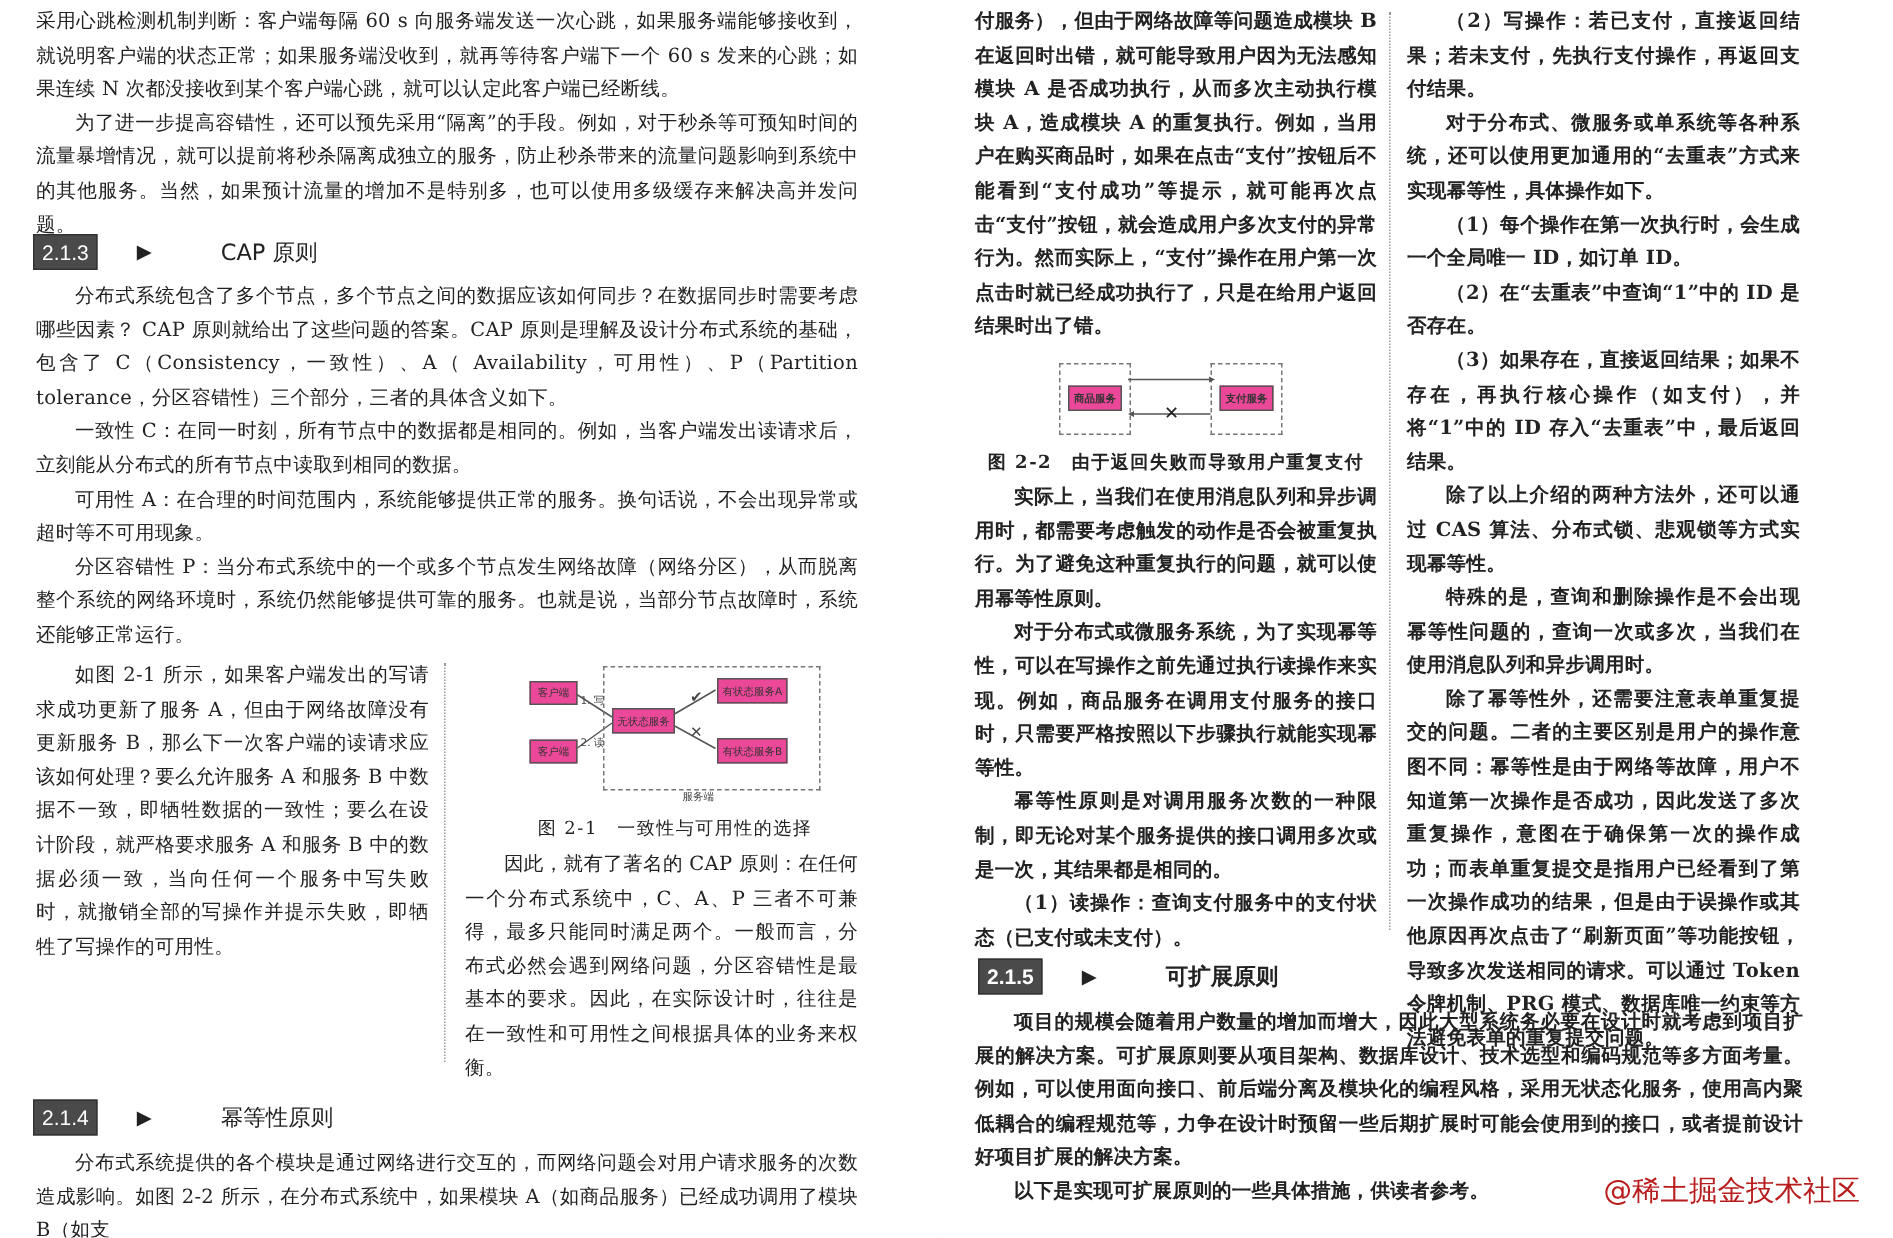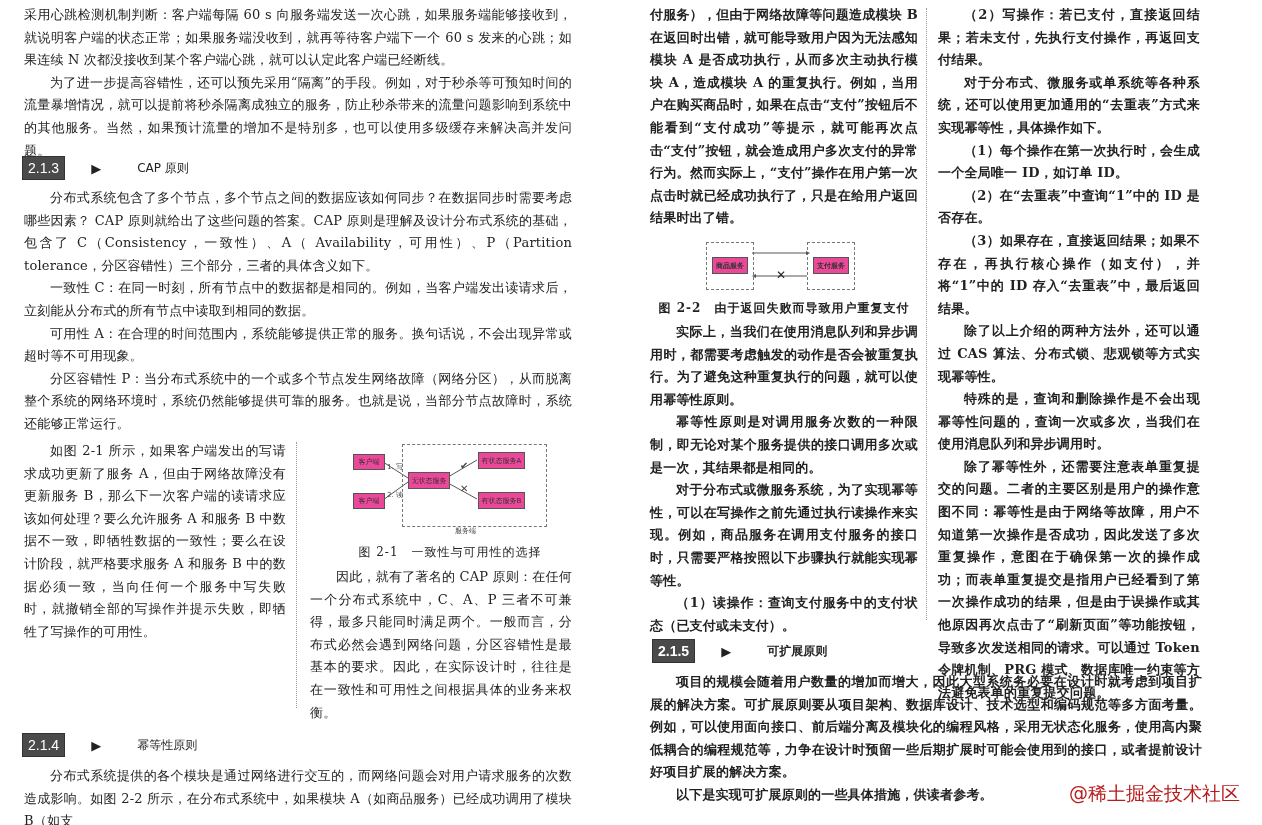--- a/index.html
+++ b/index.html
@@ -15,21 +15,21 @@
   .text { font-size:13px; line-height:22.6px; letter-spacing:0.2px; margin:0; text-align:justify; }
   .p { margin:0; }
   .ind { text-indent:2em; }
   .abs { position:absolute; }
   .sec-head { position:absolute; display:flex; align-items:center; height:26px;gap:20px; }
   .sec-num {
     background:#4a4a4a; color:#fff; font-family:"Liberation Sans", "DejaVu Sans", sans-serif;
     font-size:14px; padding:1px 5px; line-height:20px; border:1px solid #333;
   }
   .sec-arrow { font-size:13px; margin-left:6px; color:#222; font-family:"DejaVu Sans", sans-serif; }
-  .sec-title { margin-left:16px; font-family:"DejaVu Sans", "Liberation Sans", sans-serif; font-size:12px; color:#222; }
+  .sec-title { margin-left:26px; font-family:"DejaVu Sans", "Liberation Sans", sans-serif; font-size:15px; color:#222; }
   .vdots { position:absolute; width:0; border-left:1px dotted #999; }
   .fig-caption { font-size:12px; font-family:"DejaVu Serif", serif; letter-spacing:1px; text-align:center; }
   .watermark { position:absolute; right:22px; bottom:18px; font-family:"DejaVu Sans", sans-serif; font-size:19px; color:#b91c1c; }
   .d-box { position:absolute; border:1px solid #555; font-size:7px; font-family:"DejaVu Sans", sans-serif; display:flex; align-items:center; justify-content:center; background:#ec4899; color:#333; }
   .d-dash { position:absolute; border:1px dashed #777; }
   .d-label { position:absolute; font-size:7px; font-family:"DejaVu Sans", sans-serif; color:#444; }
 </style>
 </head>
 <body>
 
@@ -111,22 +111,22 @@
       <polygon points="102,11 106,13 102,15" fill="#555"></polygon>
       <line x1="52" y1="36" x2="103" y2="36" stroke="#555" stroke-width="1"></line>
       <polygon points="52,34 48,36 52,38" fill="#555"></polygon>
     </svg>
     <div class="d-label" style="left:72px; top:28px; font-size:12px; color:#222;">✕</div>
   </div>
   <div class="abs fig-caption" style="left:56px; top:300px; width:268px;">图 2-2　由于返回失败而导致用户重复支付</div>
 
   <div class="abs text" style="left:56px; top:321px; width:268px;">
     <p class="p ind">实际上，当我们在使用消息队列和异步调用时，都需要考虑触发的动作是否会被重复执行。为了避免这种重复执行的问题，就可以使用幂等性原则。</p>
+    <p class="p ind">对于分布式或微服务系统，为了实现幂等性，可以在写操作之前先通过执行读操作来实现。例如，商品服务在调用支付服务的接口时，只需要严格按照以下步骤执行就能实现幂等性。</p>
     <p class="p ind">幂等性原则是对调用服务次数的一种限制，即无论对某个服务提供的接口调用多次或是一次，其结果都是相同的。</p>
-    <p class="p ind">对于分布式或微服务系统，为了实现幂等性，可以在写操作之前先通过执行读操作来实现。例如，商品服务在调用支付服务的接口时，只需要严格按照以下步骤执行就能实现幂等性。</p>
     <p class="p ind">（1）读操作：查询支付服务中的支付状态（已支付或未支付）。</p>
   </div>
 
   <div class="vdots" style="left:332px; top:8px; height:612px;"></div>
 
   <div class="abs text" style="left:344px; top:4px; width:262px;">
     <p class="p ind">（2）写操作：若已支付，直接返回结果；若未支付，先执行支付操作，再返回支付结果。</p>
     <p class="p ind">对于分布式、微服务或单系统等各种系统，还可以使用更加通用的“去重表”方式来实现幂等性，具体操作如下。</p>
     <p class="p ind">（1）每个操作在第一次执行时，会生成一个全局唯一 ID，如订单 ID。</p>
     <p class="p ind">（2）在“去重表”中查询“1”中的 ID 是否存在。</p>

